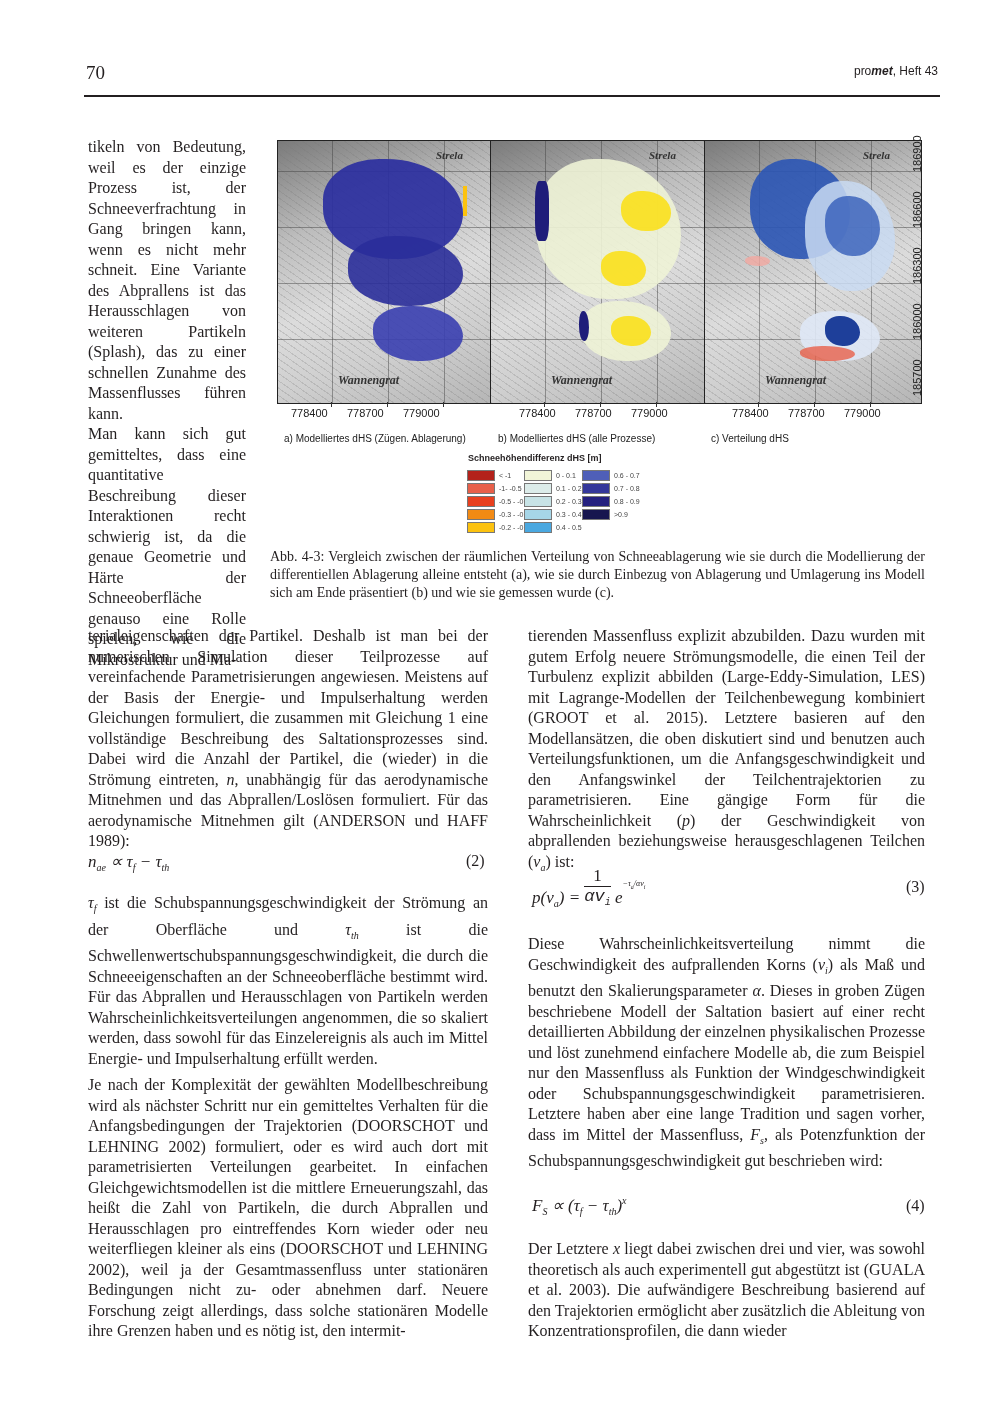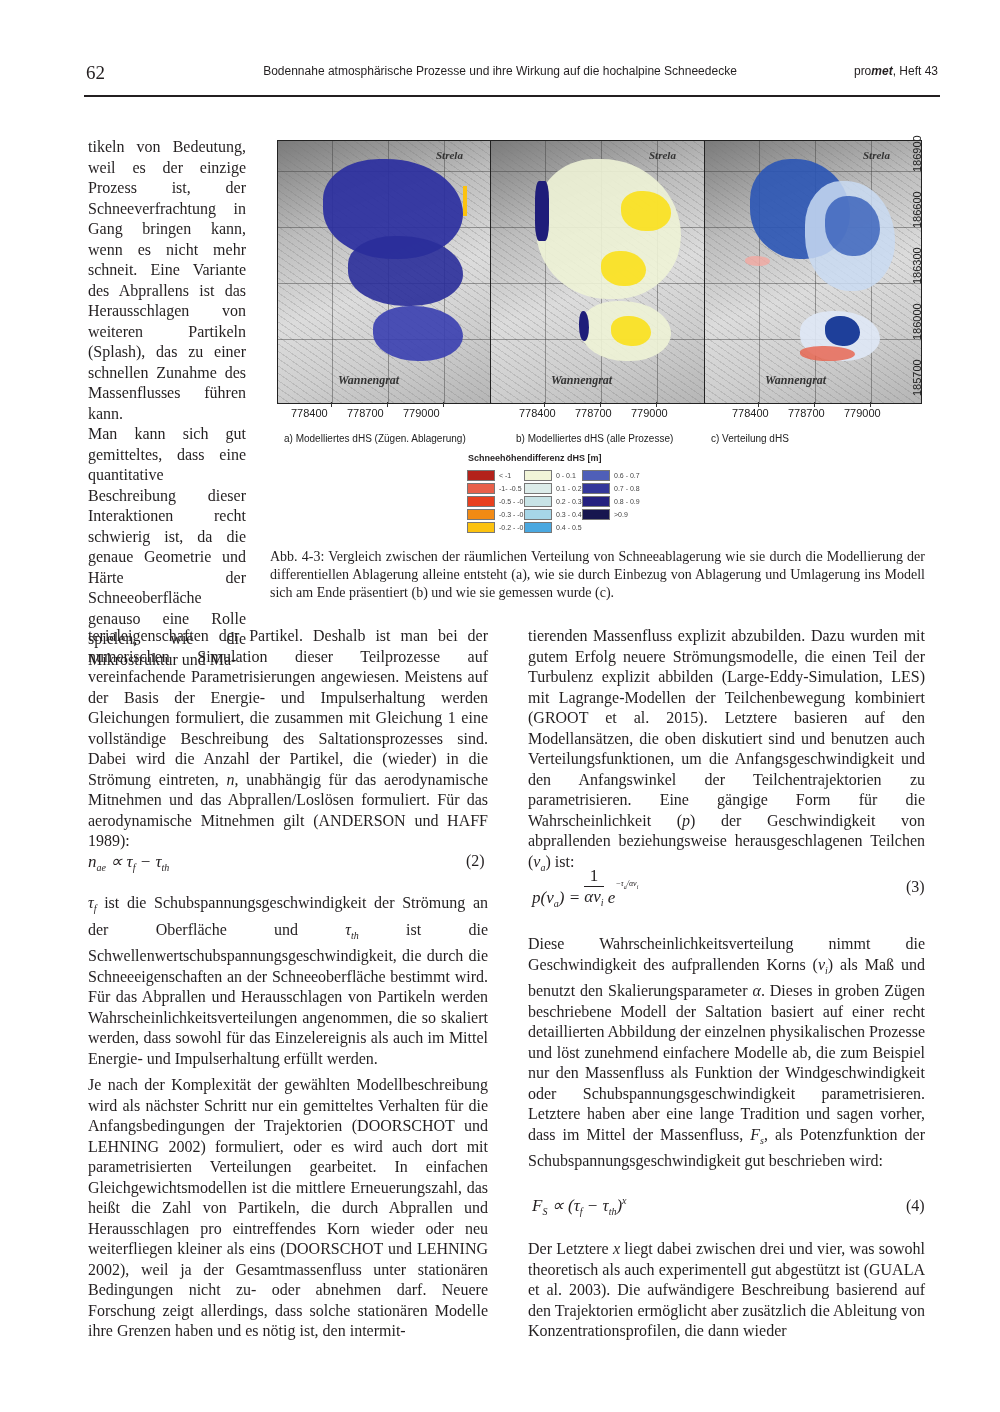--- a/index.html
+++ b/index.html
@@ -42,23 +42,22 @@
   .col-left { position: absolute; left: 88px; width: 400px; }
   .col-right { position: absolute; left: 528px; width: 397px; }
 
   .eq { position: absolute; font-family: "Liberation Serif", serif; font-size: 17px; font-style: italic; }
   .eqn { position: absolute; font-family: "Liberation Serif", serif; font-size: 16px; }
   sub, sup { font-size: 10px; }
 </style>
 </head>
 <body>
 
-<div class="hdr-page">62</div>
+<div class="hdr-page">70</div>
 <div class="hdr-center">
-  <div>Bodennahe atmosphärische Prozesse und ihre Wirkung auf die hochalpine Schneedecke</div>
 </div>
 <div class="hdr-right"><span>pro</span><b>met</b><span>, Heft 43</span></div>
 <div class="hdr-rule"></div>
 
 <div class="p-narrow txt" style="top:137px;">tikeln von Bedeutung, weil es der einzige Prozess ist, der Schneeverfrachtung in Gang bringen kann, wenn es nicht mehr schneit. Eine Variante des Abprallens ist das Herausschlagen von weiteren Partikeln (Splash), das zu einer schnellen Zunahme des Massenflusses führen kann.</div>
 <div class="p-narrow txt" style="top:424px;">Man kann sich gut gemitteltes, dass eine quantitative Beschreibung dieser Interaktionen recht schwierig ist, da die genaue Geometrie und Härte der Schneeoberfläche genauso eine Rolle spielen, wie die Mikrostruktur und Ma-</div>
 
 <div>
 
   <div class="map" style="left:277px;">
@@ -135,21 +134,21 @@
   <span class="xt" style="left:788px;">778700</span>
   <span class="xt" style="left:844px;">779000</span>
 
   <span class="yt" style="top:172px;">186900</span>
   <span class="yt" style="top:228px;">186600</span>
   <span class="yt" style="top:284px;">186300</span>
   <span class="yt" style="top:340px;">186000</span>
   <span class="yt" style="top:396px;">185700</span>
 
   <span class="panel-cap" style="left:284px;">a) Modelliertes dHS (Zügen. Ablagerung)</span>
-  <span class="panel-cap" style="left:516px;">b) Modelliertes dHS (alle Prozesse)</span>
+  <span class="panel-cap" style="left:498px;">b) Modelliertes dHS (alle Prozesse)</span>
   <span class="panel-cap" style="left:711px;">c) Verteilung dHS</span>
 
   <div class="legend-title">Schneehöhendifferenz dHS [m]</div>
   <div id="legend">
       <div class="leg-item" style="left: 467px; top: 470px;">
         <span class="leg-sw" style="background: rgb(179, 34, 27);"></span>
         <span>&lt; -1</span>
       </div>
       <div class="leg-item" style="left: 467px; top: 483px;">
         <span class="leg-sw" style="background: rgb(232, 96, 74);"></span>
@@ -217,21 +216,21 @@
 <div class="col-left txt" style="top:893px;"><i>τ<sub>f</sub></i><span> ist die Schubspannungsgeschwindigkeit der Strömung an der Oberfläche und </span><i>τ<sub>th</sub></i><span> ist die Schwellenwertschubspannungsgeschwindigkeit, die durch die Schneeeigenschaften an der Schneeoberfläche bestimmt wird. Für das Abprallen und Herausschlagen von Partikeln werden Wahrscheinlichkeitsverteilungen angenommen, die so skaliert werden, dass sowohl für das Einzelereignis als auch im Mittel Energie- und Impulserhaltung erfüllt werden.</span></div>
 
 <div class="col-left txt" style="top:1075px;">Je nach der Komplexität der gewählten Modellbeschreibung wird als nächster Schritt nur ein gemitteltes Verhalten für die Anfangsbedingungen der Trajektorien (DOORSCHOT und LEHNING 2002) formuliert, oder es wird auch dort mit parametrisierten Verteilungen gearbeitet. In einfachen Gleichgewichtsmodellen ist die mittlere Erneuerungszahl, das heißt die Zahl von Partikeln, die durch Abprallen und Herausschlagen pro eintreffendes Korn wieder oder neu weiterfliegen kleiner als eins (DOORSCHOT und LEHNING 2002), weil ja der Gesamtmassenfluss unter stationären Bedingungen nicht zu- oder abnehmen darf. Neuere Forschung zeigt allerdings, dass solche stationären Modelle ihre Grenzen haben und es nötig ist, den intermit-</div>
 
 <div class="col-right txt" style="top:626px;"><span>tierenden Massenfluss explizit abzubilden. Dazu wurden mit gutem Erfolg neuere Strömungsmodelle, die einen Teil der Turbulenz explizit abbilden (Large-Eddy-Simulation, LES) mit Lagrange-Modellen der Teilchenbewegung kombiniert (GROOT et al. 2015). Letztere basieren auf den Modellansätzen, die oben diskutiert sind und benutzen auch Verteilungsfunktionen, um die Anfangsgeschwindigkeit und den Anfangswinkel der Teilchentrajektorien zu parametrisieren. Eine gängige Form für die Wahrscheinlichkeit (</span><i>p</i><span>) der Geschwindigkeit von abprallenden beziehungsweise herausgeschlagenen Teilchen (</span><i>v<sub>a</sub></i><span>) ist:</span></div>
 
 <div class="eq" style="left:532px;top:866px;">
   <span style="position:relative;top:12px;">p(v<sub>a</sub>) = </span>
   <span style="display:inline-block;vertical-align:middle;text-align:center;font-style:normal;">
     <span style="display:block;border-bottom:1px solid #231f20;padding:0 4px;">1</span>
-    <span style="display:block;font-style:italic;">αv<sub>i</sub></span>
+    <span style="display:block;font-style:italic;font-family:Liberation Mono, monospace;">αv<sub>i</sub></span>
   </span>
   <span style="position:relative;top:12px;">e<sup style="font-size:8px;position:relative;top:-10px;">−τ<sub style="font-size:6px;">a</sub>/αv<sub style="font-size:6px;">i</sub></sup></span>
 </div>
 <div class="eqn" style="left:906px;top:878px;">(3)</div>
 
 <div class="col-right txt" style="top:934px;"><span>Diese Wahrscheinlichkeitsverteilung nimmt die Geschwindigkeit des aufprallenden Korns (</span><i>v<sub>i</sub></i><span>) als Maß und benutzt den Skalierungsparameter </span><i>α</i><span>. Dieses in groben Zügen beschriebene Modell der Saltation basiert auf einer recht detaillierten Abbildung der einzelnen physikalischen Prozesse und löst zunehmend einfachere Modelle ab, die zum Beispiel nur den Massenfluss als Funktion der Windgeschwindigkeit oder Schubspannungsgeschwindigkeit parametrisieren. Letztere haben aber eine lange Tradition und sagen vorher, dass im Mittel der Massenfluss, </span><i>F<sub>s</sub></i><span>, als Potenzfunktion der Schubspannungsgeschwindigkeit gut beschrieben wird:</span></div>
 
 <div class="eq" style="left:532px;top:1195px;">F<sub>S</sub> ∝ (τ<sub>f</sub> − τ<sub>th</sub>)<sup>x</sup></div>
 <div class="eqn" style="left:906px;top:1197px;">(4)</div>
 

